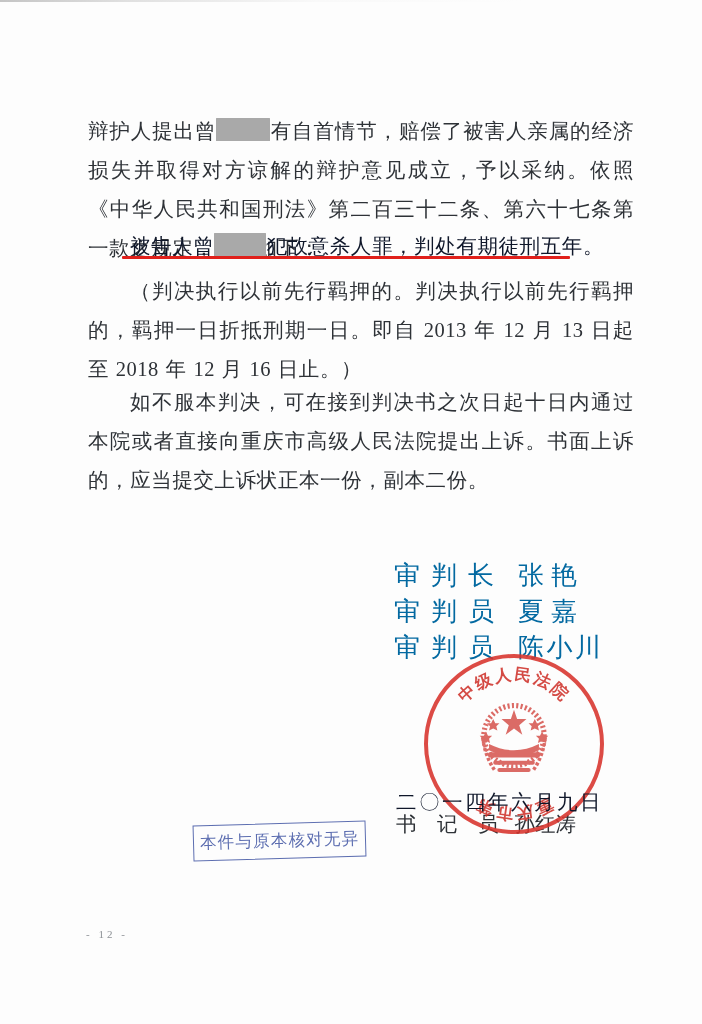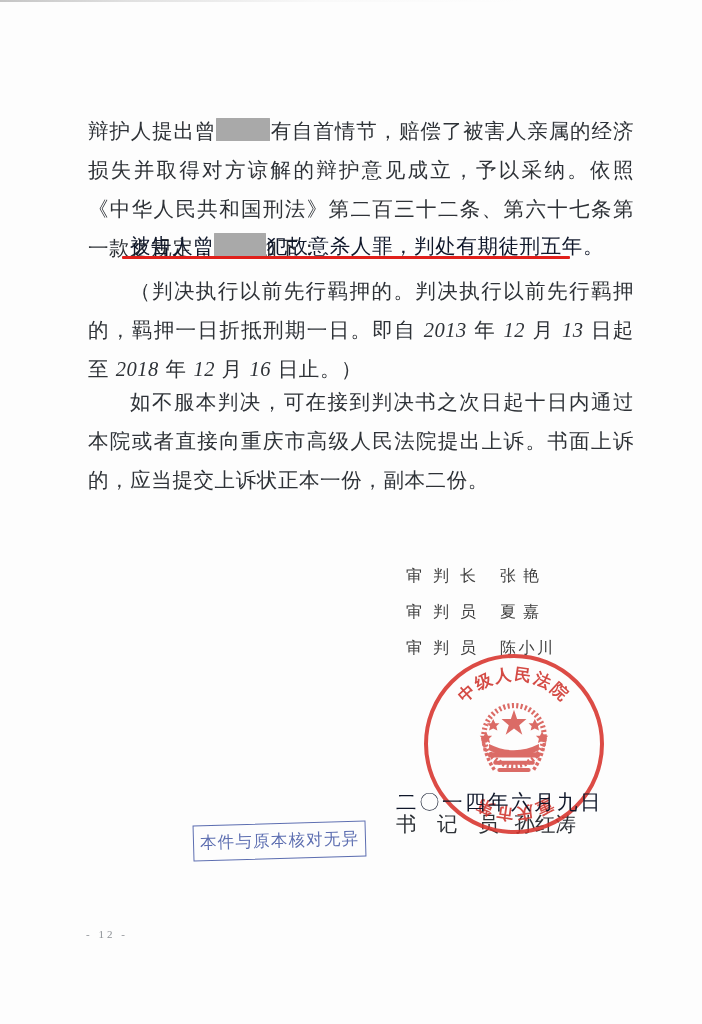--- a/index.html
+++ b/index.html
@@ -55,21 +55,20 @@
     margin: 0;
     padding: 0;
   }
 
   .indent { text-indent: 2.05em; }
 
   .nums {
     font-family: "Liberation Serif", "DejaVu Serif", serif;
     letter-spacing: 0.5px;
     padding: 0 1px;
-    font-style: italic;
   }
 
   
   .redact {
     display: inline-block;
     background: #a9a9a9;
     vertical-align: -3px;
     border-radius: 0.5px;
   }
   .redact-1 { width: 54px; height: 23px; }
@@ -93,26 +92,26 @@
     top: 256px;
     width: 448px;
     height: 2.6px;
     background: #e0201b;
     border-radius: 1px;
   }
 
   
   .sig-block {
     position: absolute;
-    left: 406px;
+    left: 394px;
     top: 558px;
     width: 250px;
-    font-size: 16px;
+    font-size: 26px;
     line-height: 36px;
-    color: #404040;
+    color: #0369a1;
   }
   .sig-row {
     white-space: nowrap;
   }
   .sig-role {
     display: inline-block;
     letter-spacing: 11px;
     padding-right: 2px;
   }
   .sig-name {

